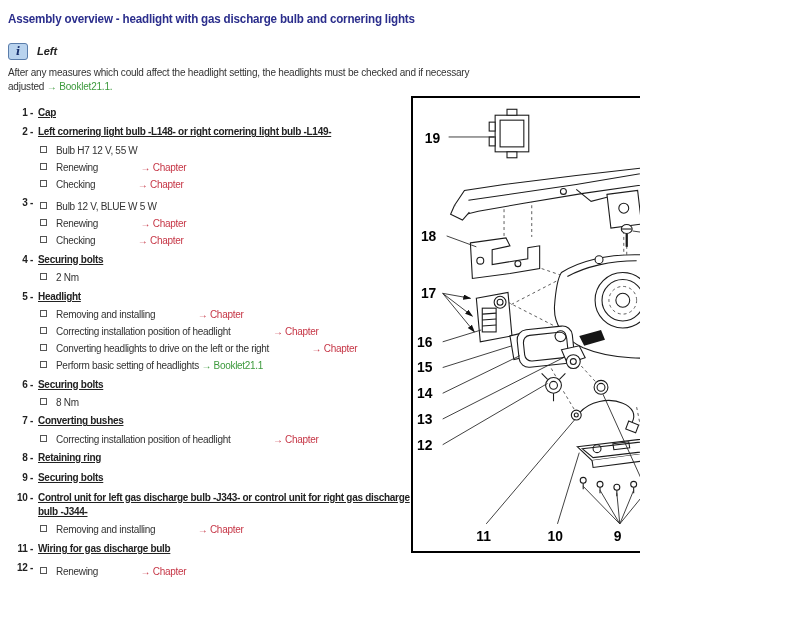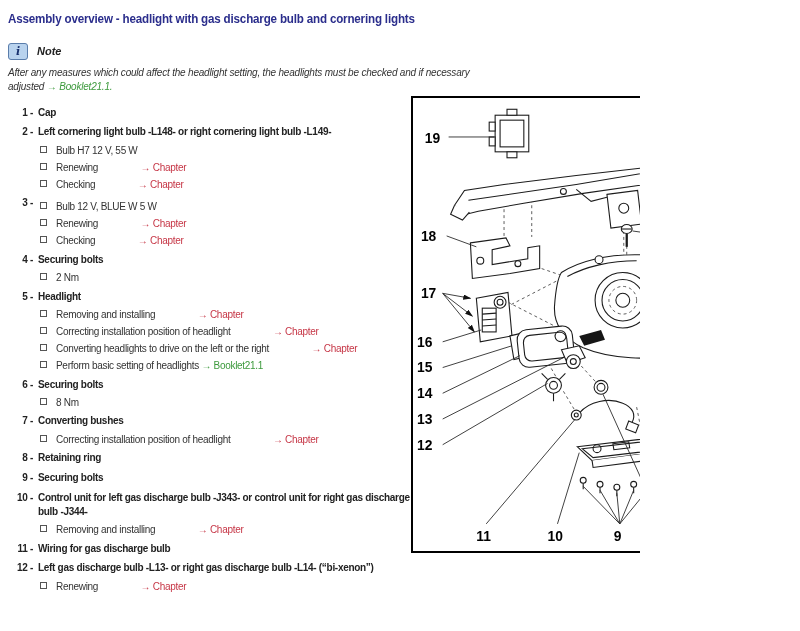--- a/index.html
+++ b/index.html
@@ -12,31 +12,31 @@
     color:#2b2e8c; transform:scaleX(0.93); transform-origin:left center; white-space:nowrap;
   }
   .note-row { margin:0 0 7px 8px; height:16px; display:flex; align-items:center; }
   .note-icon {
     display:inline-flex; align-items:center; justify-content:center;
     width:18px; height:15px; background:#b9d3ee; border:1px solid #5a7dab; border-radius:3px;
     color:#17306e; font-family:"DejaVu Serif", serif; font-weight:bold; font-style:italic; font-size:11px;
   }
   .note-label { margin-left:9px; font-weight:bold; font-style:italic; font-size:11px; color:#222; }
   .note-text {
-    margin:0 0 10px 8px; width:486px; font-style:italic; font-size:10px;
+    margin:0 0 10px 8px; width:486px; font-size:10px;
     line-height:13.5px; letter-spacing:-0.2px; color:#333;
   }
   .link { text-decoration:none; cursor:pointer; }
   .link.red { color:#c63646;margin-left:40px; }
   .link.green { color:#3d9a3d; }
 
   .parts-list { margin-left:8px; width:402px; font-size:10px; letter-spacing:-0.3px; }
   .item { position:relative; padding:2.6px 0 2.6px 30px; line-height:14.5px; }
   .item .num { position:absolute; left:0; top:2.6px; width:25px; text-align:right; font-weight:bold; color:#222; }
-  .item .lbl { font-weight:bold; color:#222; }
+  .item .lbl { font-weight:bold; color:#222;text-decoration:underline; }
   .sub { padding:1.3px 0 1.3px 32px; line-height:14.5px; }
   .sub .bullet {
     display:inline-block; width:5px; height:5px; border:1px solid #555;
     margin-right:9px; position:relative; top:-1px; background:#fff;
   }
   .sub .subtext { color:#333;margin-top:32px; }
 
   .diagram {
     position:absolute; left:411px; top:96px; width:378px; height:453px;
     border:2px solid #000; background:#fff;
@@ -53,21 +53,21 @@
 </style>
 </head>
 <body>
 
 <div class="page">
 
   <h1 class="title">Assembly overview - headlight with gas discharge bulb and cornering lights</h1>
 
   <div class="note-row">
     <span class="note-icon">i</span>
-    <span class="note-label">Note</span>
+    <span class="note-label">Left</span>
   </div>
 
   <p class="note-text"><span>After any measures which could affect the headlight setting, the headlights must be checked and if necessary adjusted</span>
     <a class="link green">→ Booklet21.1.</a></p>
 
   <div id="parts-list" class="parts-list">
       <div class="item"><span class="num">1 -</span><span class="lbl">Cap</span></div>
       <div class="item"><span class="num">2 -</span><span class="lbl">Left cornering light bulb -L148- or right cornering light bulb -L149-</span></div>
       <div class="sub"><span class="bullet"></span><span class="subtext">Bulb H7 12 V, 55 W</span></div>
       <div class="sub"><span class="bullet"></span><span class="subtext">Renewing</span> <a class="link red">→ Chapter</a></div>
@@ -85,21 +85,21 @@
       <div class="sub"><span class="bullet"></span><span class="subtext">Perform basic setting of headlights</span> <a class="link green">→ Booklet21.1</a></div>
       <div class="item"><span class="num">6 -</span><span class="lbl">Securing bolts</span></div>
       <div class="sub"><span class="bullet"></span><span class="subtext">8 Nm</span></div>
       <div class="item"><span class="num">7 -</span><span class="lbl">Converting bushes</span></div>
       <div class="sub"><span class="bullet"></span><span class="subtext">Correcting installation position of headlight</span> <a class="link red">→ Chapter</a></div>
       <div class="item"><span class="num">8 -</span><span class="lbl">Retaining ring</span></div>
       <div class="item"><span class="num">9 -</span><span class="lbl">Securing bolts</span></div>
       <div class="item"><span class="num">10 -</span><span class="lbl">Control unit for left gas discharge bulb -J343- or control unit for right gas discharge bulb -J344-</span></div>
       <div class="sub"><span class="bullet"></span><span class="subtext">Removing and installing</span> <a class="link red">→ Chapter</a></div>
       <div class="item"><span class="num">11 -</span><span class="lbl">Wiring for gas discharge bulb</span></div>
-      <div class="item"><span class="num">12 -</span><span class="lbl">Left gas discharge bulb -L13- or right gas discharge bulb -L14- (“bi-xenon”)</span></div>
+      <div class="item"><span class="num">12 -</span></div>
       <div class="sub"><span class="bullet"></span><span class="subtext">Renewing</span> <a class="link red">→ Chapter</a></div>
     </div>
 
   <div class="diagram">
     <svg viewBox="0 0 382 457">
       <defs>
         <marker id="ah" markerWidth="9" markerHeight="8" refX="8" refY="3" orient="auto">
           <path d="M0,0 L9,3 L0,6 Z" fill="#111"></path>
         </marker>
       </defs>

